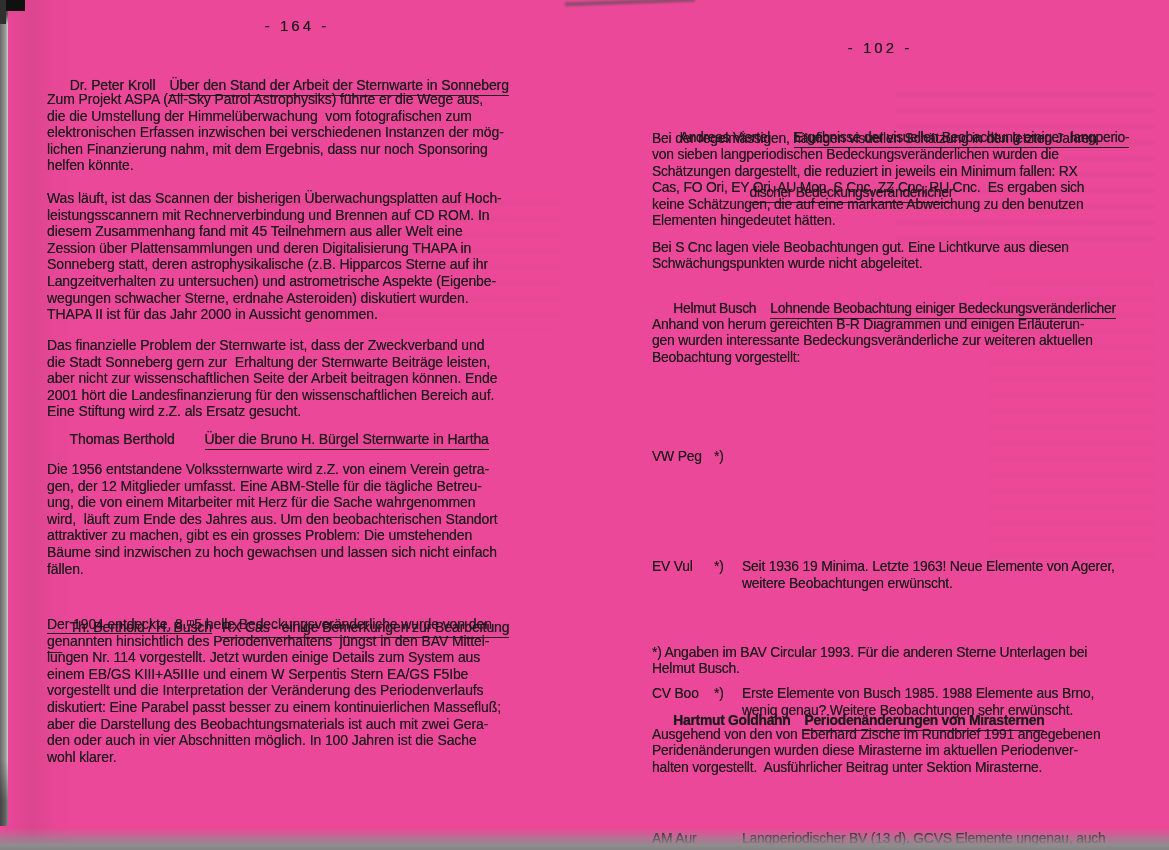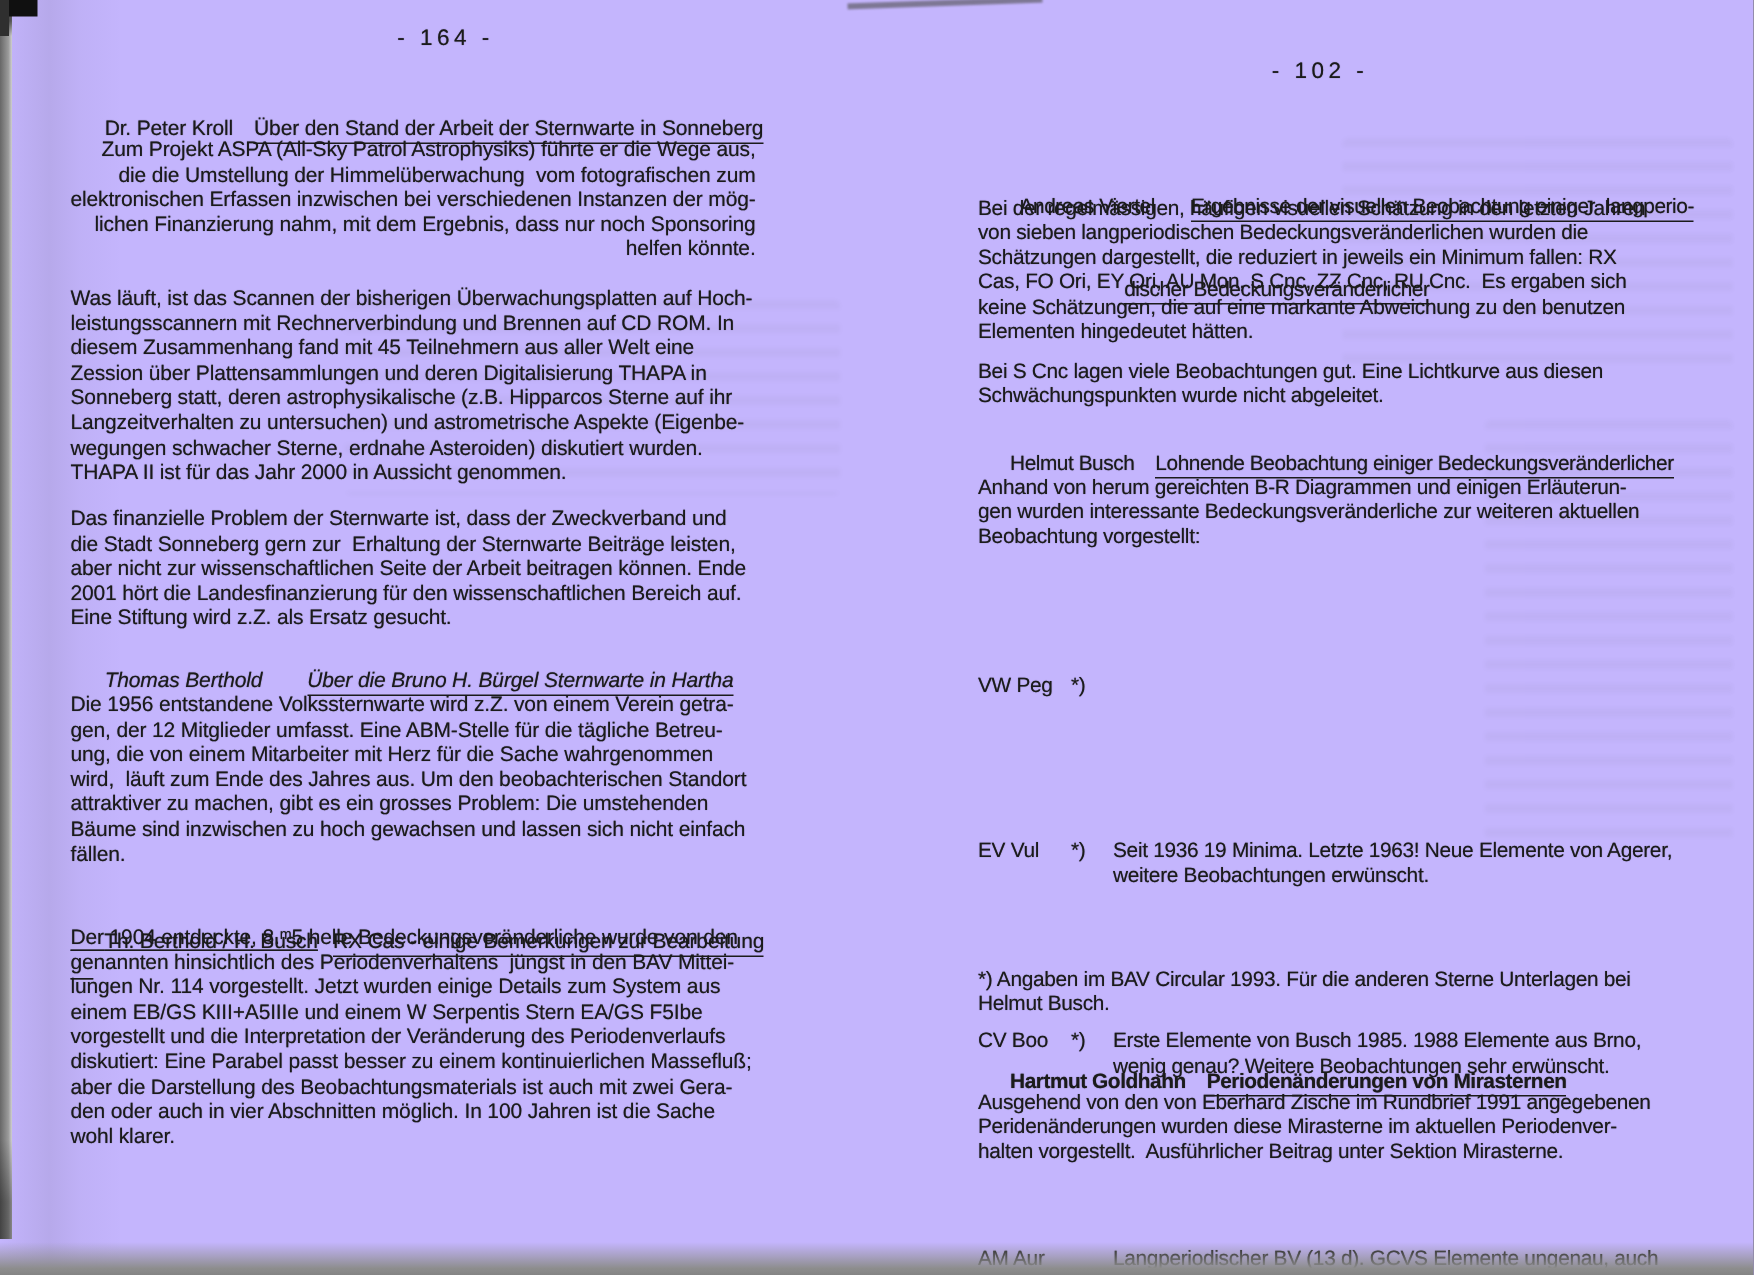--- a/index.html
+++ b/index.html
@@ -1,18 +1,18 @@
 <!DOCTYPE html>
 <html><head>
 <meta charset="utf-8">
 <style>
   html,body{margin:0;padding:0;background:#6e6e6e;}
   .scan{
     position:relative;width:1169px;height:850px;overflow:hidden;
-    background:#c4b5fd;
+    background:#ec4899;
     font-family:"Liberation Sans","DejaVu Sans",sans-serif;
     color:#1b1b1b;
   }
   .block{position:absolute;white-space:pre;}
   .txt{font-size:14px;letter-spacing:-0.1px;line-height:16.6px;
        text-shadow:0 0 0.6px rgba(25,25,25,0.65);}
   .pageR .txt{font-size:13.9px;letter-spacing:-0.2px;line-height:16.4px;}
   .pagenum{font-size:15px;letter-spacing:3px;text-align:center;
            text-shadow:0 0 0.6px rgba(25,25,25,0.7);}
   .heading{font-size:14px;letter-spacing:-0.1px;line-height:17px;
@@ -57,40 +57,40 @@
   <div class="bleed" style="left:230px;top:200px;width:330px;height:130px;"></div>
   <div class="bleed" style="left:895px;top:92px;width:260px;height:160px;"></div>
   <div class="bleed" style="left:990px;top:280px;width:165px;height:280px;"></div>
 
   <div class="pageL">
     <div class="block pagenum" style="left:47px;top:17px;width:500px;">- 164 -</div>
 
     <div class="block heading" style="left:47px;top:60px;">
       <span class="author">Dr. Peter Kroll</span><span class="underlined">Über den Stand der Arbeit der Sternwarte in Sonneberg</span>
     </div>
-    <div class="block txt" style="left:47px;top:91px;text-align:right;">Zum Projekt ASPA (All-Sky Patrol Astrophysiks) führte er die Wege aus,
+    <div class="block txt" style="left:47px;top:91px;">Zum Projekt ASPA (All-Sky Patrol Astrophysiks) führte er die Wege aus,
 die die Umstellung der Himmelüberwachung  vom fotografischen zum
 elektronischen Erfassen inzwischen bei verschiedenen Instanzen der mög-
 lichen Finanzierung nahm, mit dem Ergebnis, dass nur noch Sponsoring
 helfen könnte.</div>
     <div class="block txt" style="left:47px;top:190px;">Was läuft, ist das Scannen der bisherigen Überwachungsplatten auf Hoch-
 leistungsscannern mit Rechnerverbindung und Brennen auf CD ROM. In
 diesem Zusammenhang fand mit 45 Teilnehmern aus aller Welt eine
 Zession über Plattensammlungen und deren Digitalisierung THAPA in
 Sonneberg statt, deren astrophysikalische (z.B. Hipparcos Sterne auf ihr
 Langzeitverhalten zu untersuchen) und astrometrische Aspekte (Eigenbe-
 wegungen schwacher Sterne, erdnahe Asteroiden) diskutiert wurden.
 THAPA II ist für das Jahr 2000 in Aussicht genommen.</div>
     <div class="block txt" style="left:47px;top:337px;">Das finanzielle Problem der Sternwarte ist, dass der Zweckverband und
 die Stadt Sonneberg gern zur  Erhaltung der Sternwarte Beiträge leisten,
 aber nicht zur wissenschaftlichen Seite der Arbeit beitragen können. Ende
 2001 hört die Landesfinanzierung für den wissenschaftlichen Bereich auf.
 Eine Stiftung wird z.Z. als Ersatz gesucht.</div>
 
-    <div class="block heading" style="left:47px;top:428px;font-style:italic;">
+    <div class="block heading" style="left:47px;top:414px;">
       <span class="author gap-lg">Thomas Berthold</span><span class="underlined">Über die Bruno H. Bürgel Sternwarte in Hartha</span>
     </div>
     <div class="block txt" style="left:47px;top:461px;">Die 1956 entstandene Volkssternwarte wird z.Z. von einem Verein getra-
 gen, der 12 Mitglieder umfasst. Eine ABM-Stelle für die tägliche Betreu-
 ung, die von einem Mitarbeiter mit Herz für die Sache wahrgenommen
 wird,  läuft zum Ende des Jahres aus. Um den beobachterischen Standort
 attraktiver zu machen, gibt es ein grosses Problem: Die umstehenden
 Bäume sind inzwischen zu hoch gewachsen und lassen sich nicht einfach
 fällen.</div>
 

